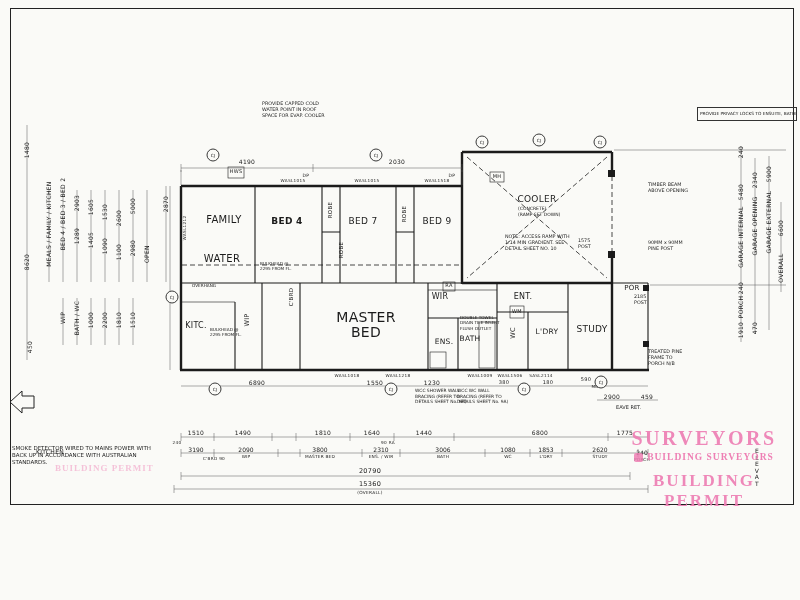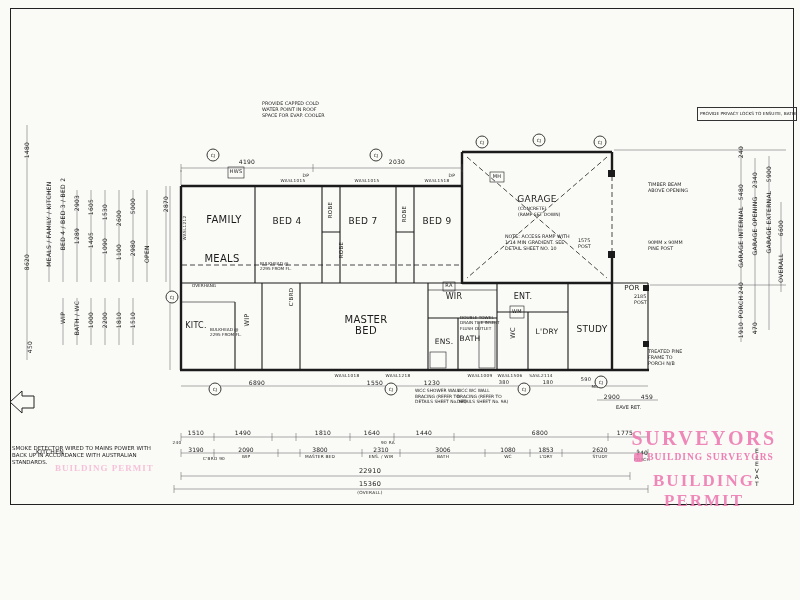--- a/index.html
+++ b/index.html
@@ -71,32 +71,32 @@
       <path d="M63,298V345 M77,298V345 M91,298V345 M105,298V345 M119,298V345 M133,298V345"></path>
       <path d="M741,146V342 M755,158V334 M769,156V330 M781,202V292"></path>
       <path d="M614,150H786 M650,285H786 M181,386H648 M597,400H658"></path>
     </g>
 
     <polygon points="34,396 22,396 22,391 10,402 22,413 22,408 34,408" fill="#fafaf7" stroke="#222" stroke-width="1"></polygon>
   </svg>
 
   <div class="ly">
       <div class="ctr" style="left: 224px; top: 219px; font-size: 10px;">FAMILY</div>
-      <div class="ctr" style="left: 222px; top: 258px; font-size: 10px;">MEALS</div>
-      <div class="ctr" style="left: 287px; top: 222px; font-size: 9px;">BED 4</div>
+      <div class="ctr" style="left: 222px; top: 258px; font-size: 10px;">WATER</div>
+      <div class="ctr" style="left: 287px; top: 222px; font-size: 9px; font-weight: bold;">BED 4</div>
       <div class="ctr" style="left: 363px; top: 222px; font-size: 9px;">BED 7</div>
       <div class="ctr" style="left: 437px; top: 222px; font-size: 9px;">BED 9</div>
-      <div class="ctr" style="left: 537px; top: 200px; font-size: 9px;">GARAGE</div>
-      <div class="ctr" style="left: 366px; top: 325px; font-size: 10px;">
+      <div class="ctr" style="left: 537px; top: 200px; font-size: 9px;">COOLER</div>
+      <div class="ctr" style="left: 366px; top: 325px; font-size: 14px;">
         <div>MASTER</div>
         <div>BED</div>
       </div>
       <div class="ctr" style="left: 196px; top: 326px; font-size: 8px;">KITC.</div>
       <div class="ctr" style="left: 592px; top: 330px; font-size: 9px;">STUDY</div>
-      <div class="ctr" style="left: 454px; top: 297px; font-size: 8px;">WIR</div>
+      <div class="ctr" style="left: 440px; top: 297px; font-size: 8px;">WIR</div>
       <div class="ctr" style="left: 444px; top: 342px; font-size: 7.5px;">ENS.</div>
       <div class="ctr" style="left: 470px; top: 339px; font-size: 7.5px;">BATH</div>
       <div class="ctr" style="left: 514px; top: 333px; font-size: 6.5px; --r: -90deg;">WC</div>
       <div class="ctr" style="left: 547px; top: 332px; font-size: 7.5px;">L'DRY</div>
       <div class="ctr" style="left: 523px; top: 297px; font-size: 8px;">ENT.</div>
       <div class="ctr" style="left: 632px; top: 289px; font-size: 7px;">POR</div>
       <div class="ctr" style="left: 248px; top: 320px; font-size: 6.5px; --r: -90deg;">WIP</div>
     </div>
   <div class="ly">
       <div class="ctr" style="left: 330px; top: 210px; font-size: 5.5px; --r: -90deg;">ROBE</div>
@@ -228,21 +228,21 @@
       <div class="chain" style="left: 600px; top: 446px;">
         <div class="cv">2620</div>
         <div class="cl">STUDY</div>
       </div>
       <div class="chain" style="left: 642px; top: 449px;">
         <div class="cv">240</div>
         <div class="cl">PORCH</div>
       </div>
     </div>
   <div class="ly">
-      <div class="ctr" style="left: 370px; top: 472px; font-size: 6.5px;">22910</div>
+      <div class="ctr" style="left: 370px; top: 472px; font-size: 6.5px;">20790</div>
       <div class="ctr" style="left: 370px; top: 485px; font-size: 6.5px;">15360</div>
       <div class="ctr" style="left: 370px; top: 493px; font-size: 4.3px;">(OVERALL)</div>
     </div>
   <div class="ly">
       <div class="ctr" style="left: 50px; top: 452px; font-size: 6px;">KITCHEN</div>
       <div class="ctr" style="left: 214px; top: 459px; font-size: 4.2px;">C'BRD 90</div>
       <div class="ctr" style="left: 257px; top: 383px; font-size: 6px;">6890</div>
       <div class="ctr" style="left: 375px; top: 383px; font-size: 6px;">1550</div>
       <div class="ctr" style="left: 432px; top: 383px; font-size: 6px;">1230</div>
       <div class="ctr" style="left: 504px; top: 383px; font-size: 5px;">380</div>

